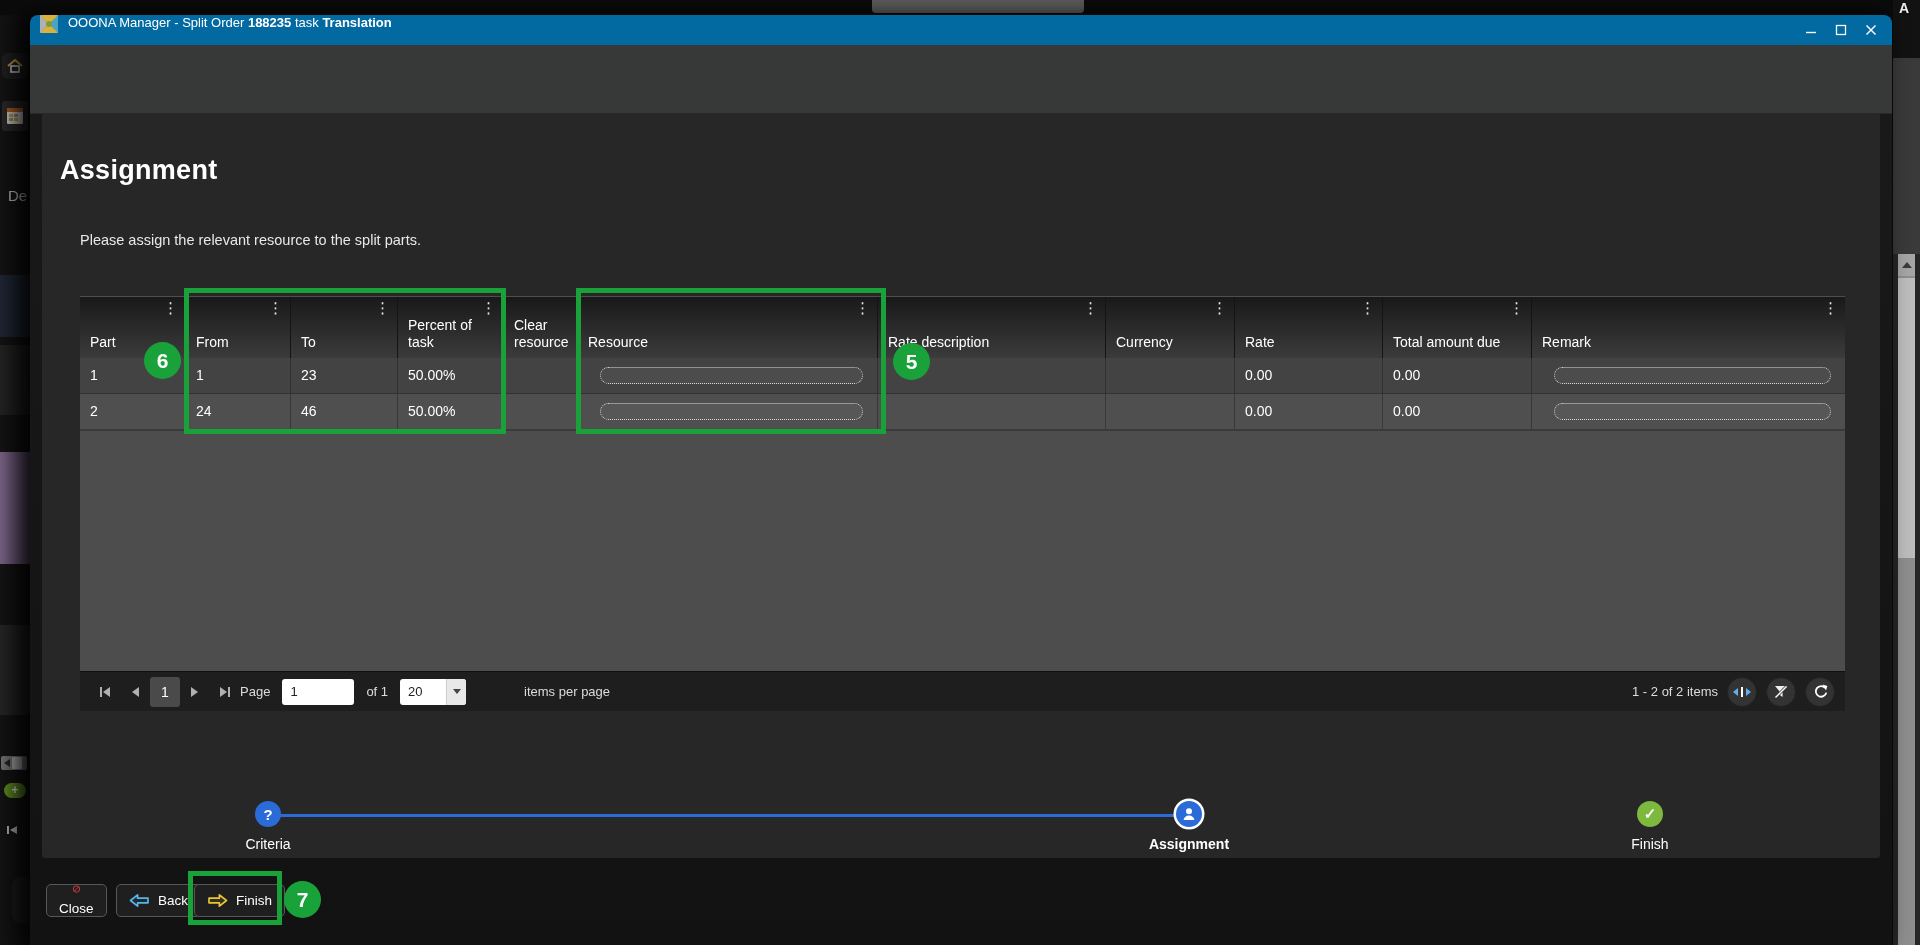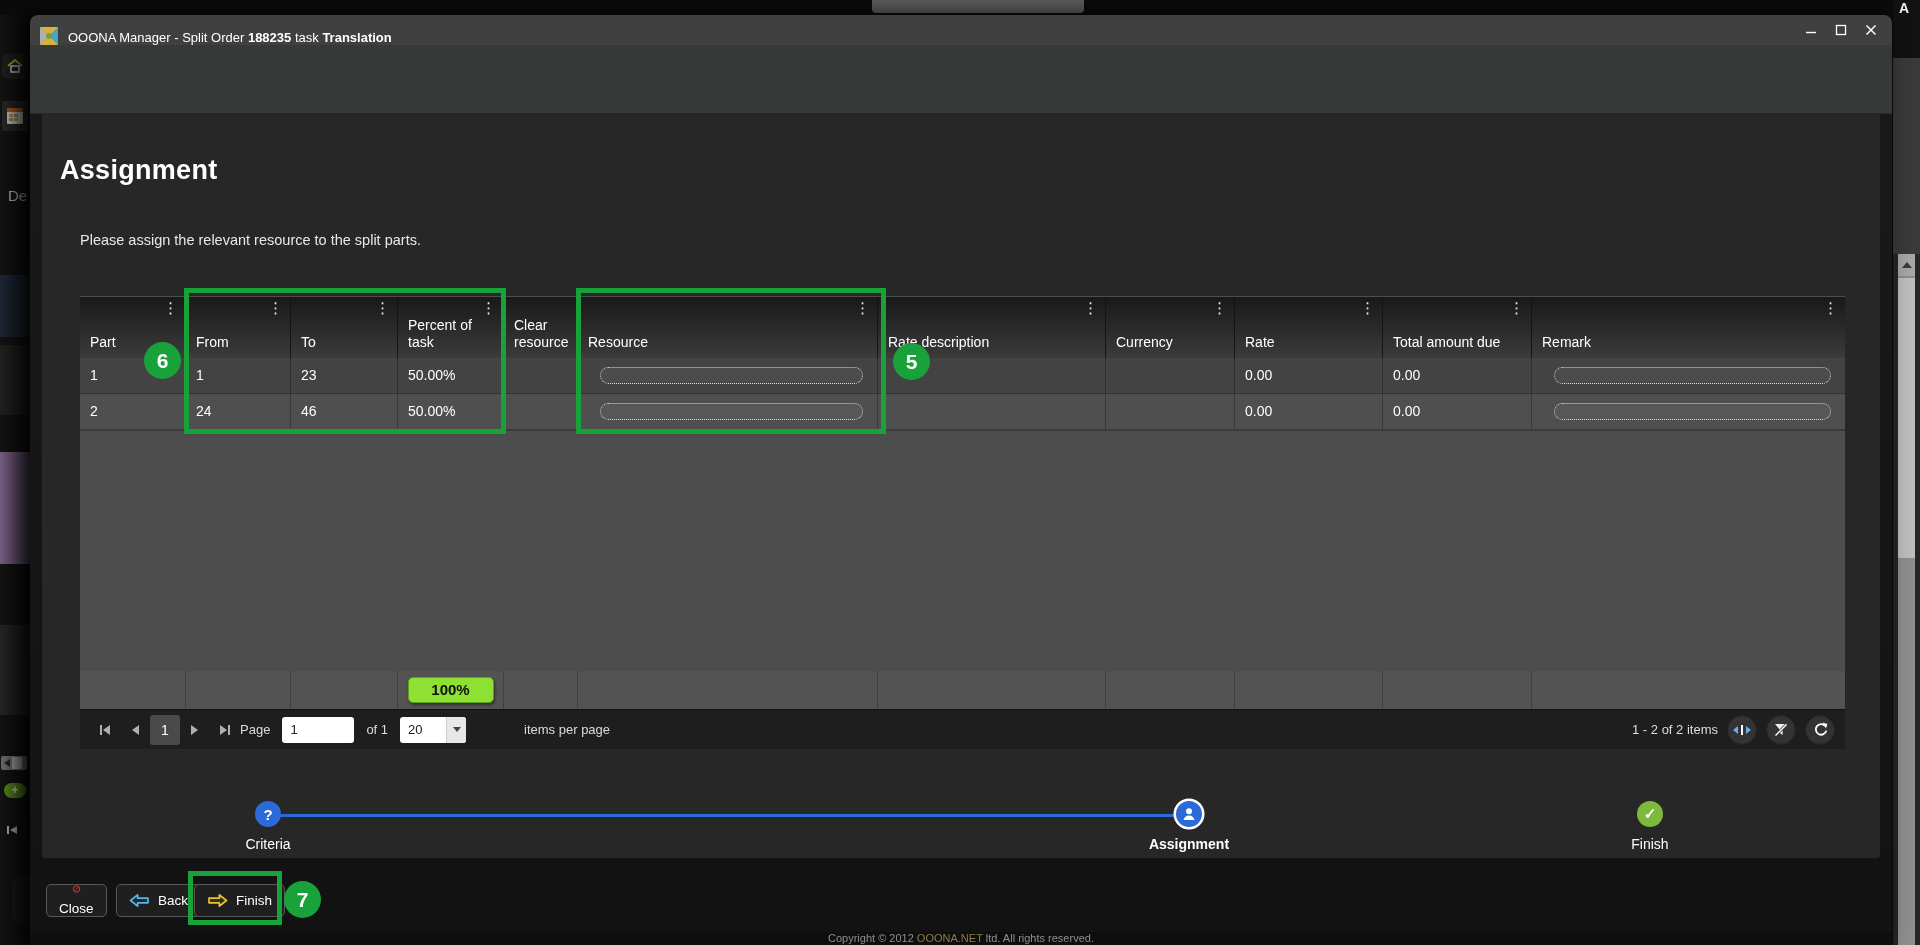--- a/index.html
+++ b/index.html
@@ -33,22 +33,22 @@
   .rs-top { position:absolute; left:0; top:0; width:27px; height:58px; background:#121212; }
   .rs-mid { position:absolute; left:0; top:58px; width:27px; height:196px; background:#3a3a3a; }
   .sb-track { position:absolute; left:5px; top:254px; width:17px; height:691px; background:#8e8e8e; }
   .sb-up { position:absolute; left:5px; top:254px; width:17px; height:22px; background:#a6a6a6; display:flex; align-items:center; justify-content:center; }
   .sb-up .tri { width:0; height:0; border-left:5px solid transparent; border-right:5px solid transparent; border-bottom:6px solid #3a3a3a; }
   .sb-thumb { position:absolute; left:5px; top:278px; width:17px; height:280px; background:#bdbdbd; }
 
   
   .window { position:absolute; left:30px; top:15px; width:1862px; height:930px; z-index:10;
             border-radius:8px 8px 0 0; box-shadow:-8px 0 24px rgba(0,0,0,.8); }
-  .titlebar { position:absolute; left:0; top:0; width:100%; height:30px; background:#404040;
-              border-radius:8px 8px 0 0; display:flex; align-items:flex-end; color:#fff; }
+  .titlebar { position:absolute; left:0; top:0; width:100%; height:30px; background:#0369a1;
+              border-radius:8px 8px 0 0; display:flex; align-items:flex-start; color:#fff; }
   .tb-logo { margin-left:10px; width:18px; height:18px; }
   .tb-title { margin-left:10px; font-size:13px; }
   .tb-title b { font-weight:bold; }
   .tb-controls { margin-left:auto; margin-right:6px; display:flex; }
   .tb-btn { width:30px; height:30px; display:flex; align-items:center; justify-content:center; cursor:default; }
 
   .winbody { position:absolute; left:0; top:30px; width:1862px; height:900px;
              background:linear-gradient(to bottom, #373939 0, #373939 68px, #191919 69px, #121212 100%); }
 
   .dlg-header { position:absolute; left:0; top:0; width:100%; height:68px; display:flex; align-items:center; justify-content:center; gap:11px; color:#fff; }
@@ -307,35 +307,20 @@
             <div class="gcell c7"></div>
             <div class="gcell c8">0.00</div>
             <div class="gcell c9">0.00</div>
             <div class="gcell c10">
                 <input class="dotted" style="">
               </div>
           </div>
 
           <div class="gempty"></div>
 
-          <div class="gfoot">
-            <div class="fcell c0"></div>
-            <div class="fcell c1"></div>
-            <div class="fcell c2"></div>
-            <div class="fcell c3">
-                <span class="total-badge">100%</span>
-              </div>
-            <div class="fcell c4"></div>
-            <div class="fcell c5"></div>
-            <div class="fcell c6"></div>
-            <div class="fcell c7"></div>
-            <div class="fcell c8"></div>
-            <div class="fcell c9"></div>
-            <div class="fcell c10"></div>
-          </div>
 
           <div class="gpager">
             <span class="pg-btn">
                 <svg width="14" height="12" viewBox="0 0 14 12">
                   <rect x="2" y="1" width="2" height="10" fill="#b0b0b0"></rect>
                   <path d="M12 1 L5 6 L12 11 Z" fill="#b0b0b0"></path>
                 </svg>
               </span>
             <span class="pg-btn">
                 <svg width="10" height="12" viewBox="0 0 10 12">
@@ -427,21 +412,20 @@
           </svg>
         <span>Back</span>
       </div>
       <div class="abtn btn-finish">
         <svg width="21" height="17" viewBox="0 0 22 18">
             <path d="M13 3 L13 6.5 L2 6.5 L2 11.5 L13 11.5 L13 15 L20.5 9 Z" fill="#33301d" stroke="#e9c537" stroke-width="1.8" stroke-linejoin="round"></path>
           </svg>
         <span>Finish</span>
       </div>
 
-      <div class="copybar"><span>Copyright © 2012 </span><span class="brand">OOONA.NET</span><span> ltd. All rights reserved.</span></div>
     </div>
   </div>
 
   <div class="ann-rect rect6"></div>
   <div class="ann-rect rect5"></div>
   <div class="ann-rect rect7"></div>
   <div class="ann-badge badge6">6</div>
   <div class="ann-badge badge5">5</div>
   <div class="ann-badge badge7">7</div>
 

